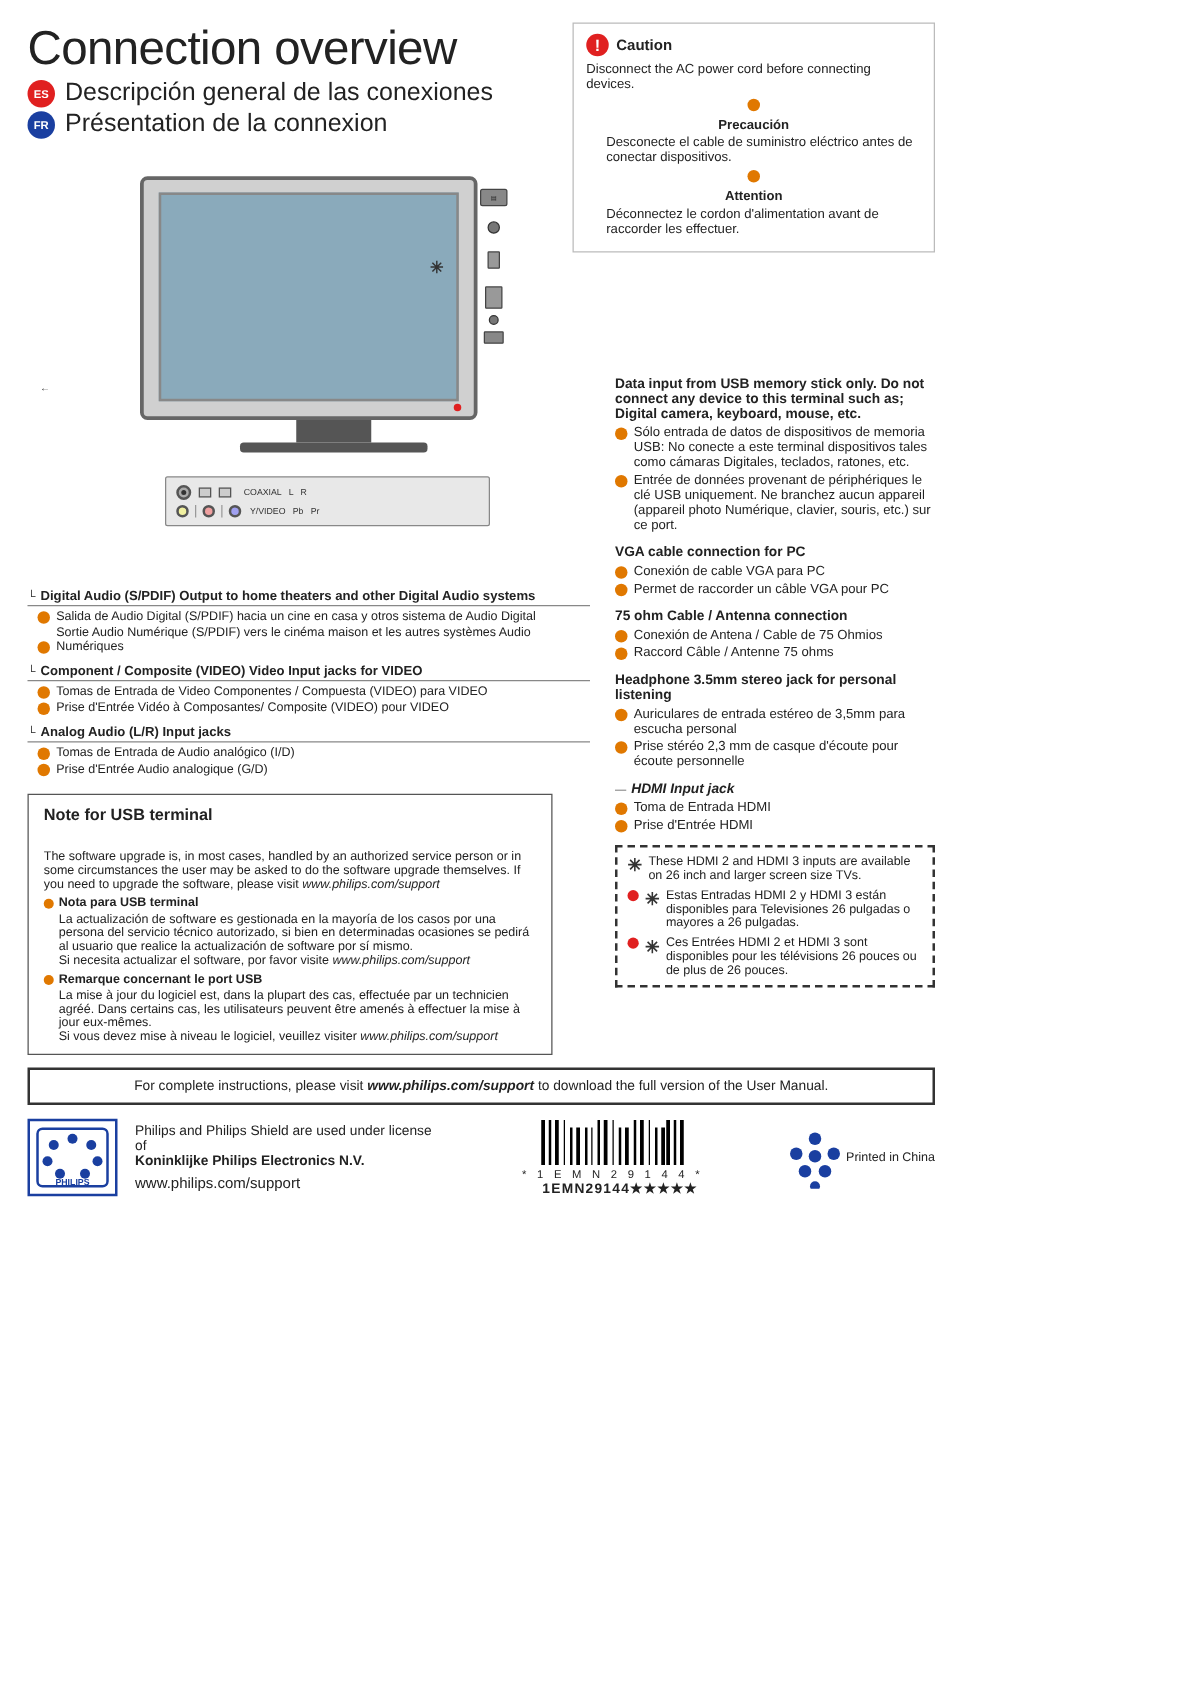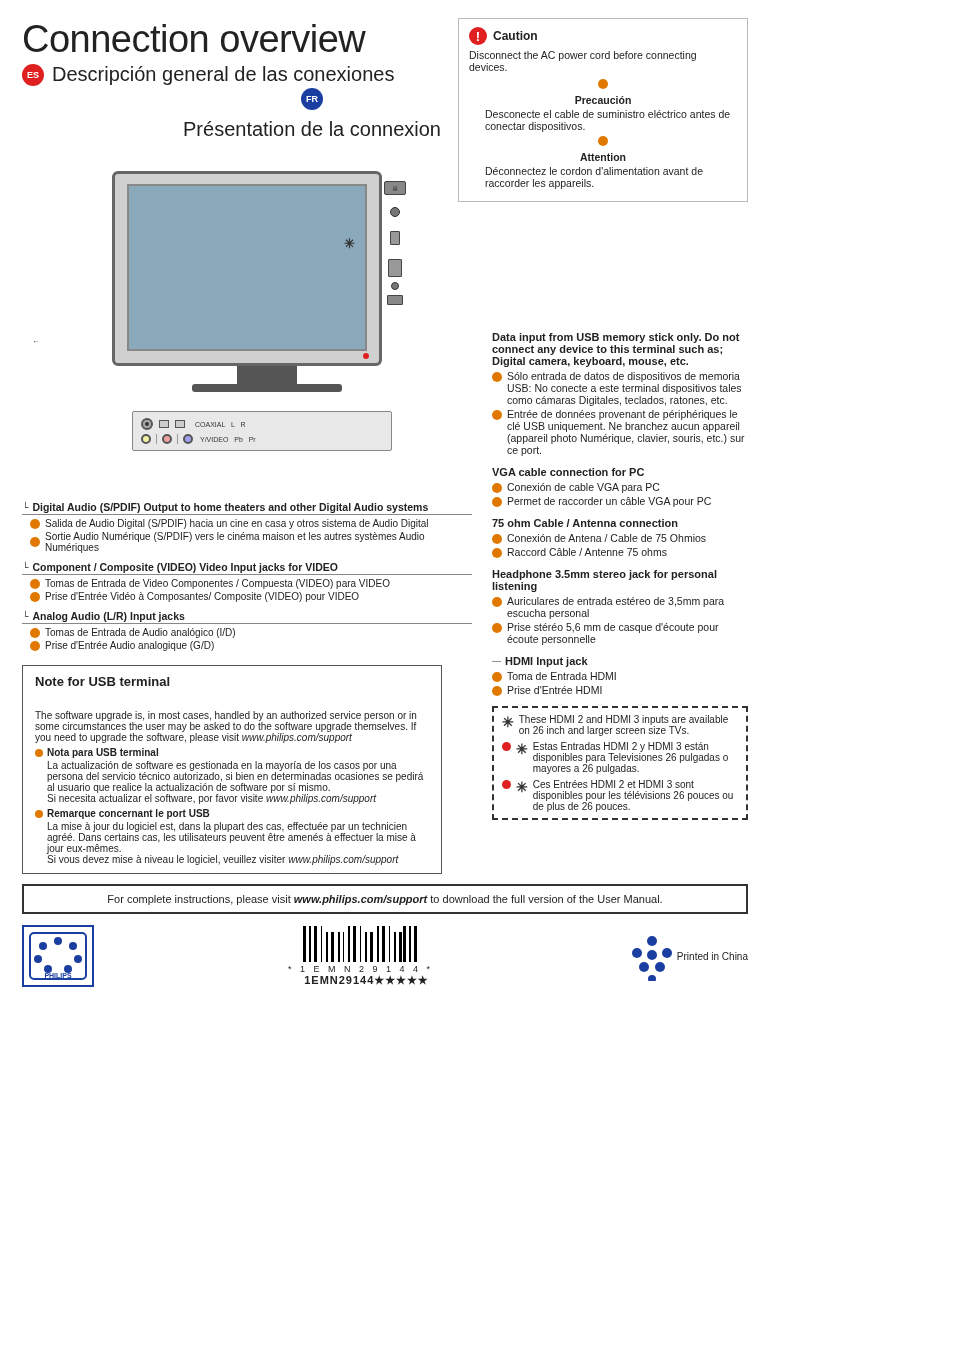--- a/index.html
+++ b/index.html
@@ -28,26 +28,25 @@
     .subtitle-es {
       display: flex;
       align-items: center;
       font-size: 20px;
       font-weight: 400;
       gap: 8px;
       margin-bottom: 2px;
     }
     .subtitle-fr {
       display: flex;
-      align-items: center;
+      align-items: flex-end;
       font-size: 20px;
       font-weight: 400;
       gap: 8px;
       margin-bottom: 8px;
-      flex-direction: column;
     }
     .lang-badge {
       display: inline-flex;
       align-items: center;
       justify-content: center;
       background: #e02020;
       color: #fff;
       border-radius: 50%;
       width: 22px;
       height: 22px;
@@ -232,21 +231,21 @@
       display: flex;
       align-items: center;
       gap: 4px;
       border-bottom: 1px solid #888;
       padding-bottom: 1px;
       margin-bottom: 3px;
     }
 
     .sub-bullet {
       display: flex;
-      align-items: center;
+      align-items: flex-end;
       gap: 5px;
       margin-bottom: 2px;
       padding-left: 8px;
       font-size: 10px;
     }
   </style>
 </head>
 <body>
 
 <div class="page">
@@ -274,21 +273,21 @@
         <div class="dot-orange"></div>
         <strong>Precaución</strong>
       </div>
       <div class="indent">Desconecte el cable de suministro eléctrico antes de conectar dispositivos.</div>
     </div>
     <div class="bullet-section">
       <div class="bullet-label">
         <div class="dot-orange"></div>
         <strong>Attention</strong>
       </div>
-      <div class="indent">Déconnectez le cordon d'alimentation avant de raccorder les appareils.</div>
+      <div class="indent">Déconnectez le cordon d'alimentation avant de raccorder les effectuer.</div>
     </div>
   </div>
 
   <div style="display: flex; margin-top: 10px; gap: 10px;">
 
     <div style="flex: 0 0 440px; position: relative;">
 
       <div style="position: relative; width: 390px; height: 340px; margin-left: 60px;">
 
         <div style="position: absolute; top: 20px; left: 30px; width: 270px; height: 195px; border: 3px solid #666; border-radius: 6px; background: #d0d0d0;">
@@ -466,28 +465,28 @@
       </div>
 
       <div class="right-section">
         <div class="right-section-title">Headphone 3.5mm stereo jack for personal listening</div>
         <div class="bullet-item">
           <div class="dot-orange"></div>
           <span>Auriculares de entrada estéreo de 3,5mm para escucha personal</span>
         </div>
         <div class="bullet-item">
           <div class="dot-orange"></div>
-          <span>Prise stéréo 5,6 mm de casque d'écoute pour écoute personnelle</span>
+          <span>Prise stéréo 2,3 mm de casque d'écoute pour écoute personnelle</span>
         </div>
       </div>
 
       <div class="right-section">
         <div style="display: flex; align-items: center; gap: 4px; margin-bottom: 3px;">
           <span style="font-size: 9px; color: #555;">—</span>
-          <div class="right-section-title" style="margin-bottom: 0;">HDMI Input jack</div>
+          <div class="right-section-title" style="margin-bottom: 0; font-style: italic;">HDMI Input jack</div>
         </div>
         <div class="bullet-item">
           <div class="dot-orange"></div>
           <span>Toma de Entrada HDMI</span>
         </div>
         <div class="bullet-item">
           <div class="dot-orange"></div>
           <span>Prise d'Entrée HDMI</span>
         </div>
       </div>
@@ -529,20 +528,27 @@
         <circle cx="30" cy="10" r="4" fill="#1a3fa0"></circle>
         <circle cx="45" cy="15" r="4" fill="#1a3fa0"></circle>
         <circle cx="10" cy="28" r="4" fill="#1a3fa0"></circle>
         <circle cx="50" cy="28" r="4" fill="#1a3fa0"></circle>
         <circle cx="20" cy="38" r="4" fill="#1a3fa0"></circle>
         <circle cx="40" cy="38" r="4" fill="#1a3fa0"></circle>
         <text x="30" y="47" text-anchor="middle" font-size="7" font-weight="bold" fill="#1a3fa0" font-family="Arial">PHILIPS</text>
       </svg>
     </div>
 
+    <div class="footer-text">
+      <div>
+        <span>Philips and Philips Shield are used under license of</span>
+      </div>
+      <div class="bold">Koninklijke Philips Electronics N.V.</div>
+      <div class="footer-url">www.philips.com/support</div>
+    </div>
 
     <div class="barcode-area">
       <div class="barcode">
 
         <div class="barcode-bar" style="height: 36px; width: 3px;"></div>
         <div class="barcode-bar" style="height: 36px; width: 1px; background: white;"></div>
         <div class="barcode-bar" style="height: 36px; width: 2px;"></div>
         <div class="barcode-bar" style="height: 36px; width: 1px; background: white;"></div>
         <div class="barcode-bar" style="height: 36px; width: 3px;"></div>
         <div class="barcode-bar" style="height: 36px; width: 2px; background: white;"></div>

